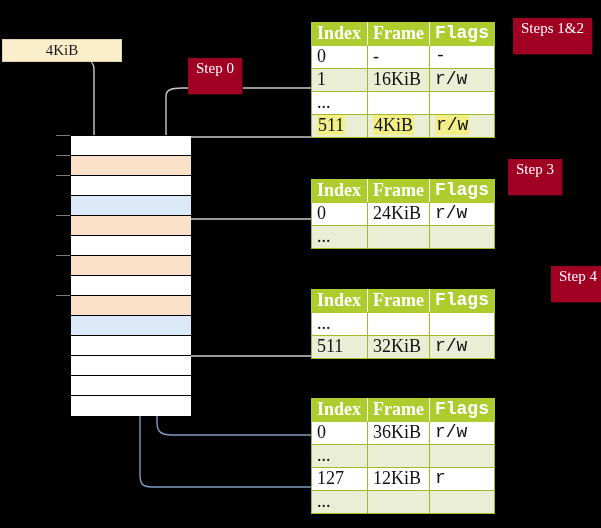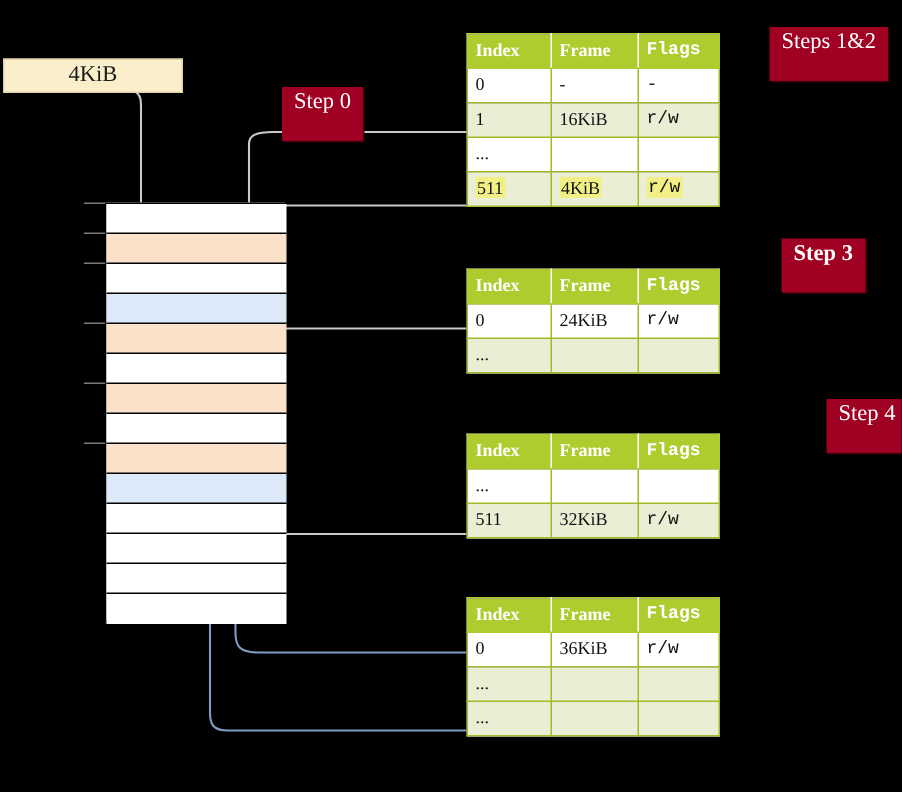--- a/index.html
+++ b/index.html
@@ -74,22 +74,22 @@
     width: 14px;
     height: 0;
     border-top: 1px solid #7a7a7a;
     left: 56px;
   }
 
   
   .ptable {
     position: absolute;
     border-collapse: collapse;
-    background: #8b5cf6;
-    font-size: 12px;
+    background: #3b82f6;
+    font-size: 18px;
     box-shadow: 1px 1px 0 rgba(0,0,0,0.35);
   }
   .ptable td, .ptable th {
     border: 1px solid #9fbb27;
     padding: 2px 5px 3px 5px;
     text-align: left;
     height: 19px;
     box-sizing: border-box;
     color: #111111;
     font-weight: normal;
@@ -154,21 +154,21 @@
 
     <path d="M 311,487 L 152,487 C 142,487 140,483 140,475 L 140,218" fill="none" stroke="#7d9dc4" stroke-width="1.4" marker-end="url(#ab-up)"></path>
   </svg>
 
   <div class="size-box" style="left:2px; top:39px; width:118px; height:21px;">
     <span>4KiB</span>
   </div>
 
   <div class="step-badge" style="left:188px; top:58px;">Step 0</div>
   <div class="step-badge" style="left:513px; top:18px;">Steps 1&amp;2</div>
-  <div class="step-badge" style="left:521px; top:159px;font-weight:bold;">Step 3</div>
+  <div class="step-badge" style="left:508px; top:159px;">Step 3</div>
   <div class="step-badge" style="left:517px; top:266px;margin-left:34px;">Step 4</div>
 
   <div class="tick" style="top:135px;"></div>
   <div class="tick" style="top:155px;"></div>
   <div class="tick" style="top:175px;"></div>
   <div class="tick" style="top:215px;"></div>
   <div class="tick" style="top:255px;"></div>
   <div class="tick" style="top:295px;"></div>
 
   <div class="mem-col">
@@ -274,20 +274,25 @@
           <tr class="plain">
             <td class="col-index">0</td>
             <td class="col-frame">36KiB</td>
             <td class="col-flags">r/w</td>
           </tr>
           <tr class="alt">
             <td class="col-index">...</td>
             <td class="col-frame"></td>
             <td class="col-flags"></td>
           </tr>
+          <tr class="plain">
+            <td class="col-index">127</td>
+            <td class="col-frame">12KiB</td>
+            <td class="col-flags">r</td>
+          </tr>
           <tr class="alt">
             <td class="col-index">...</td>
             <td class="col-frame"></td>
             <td class="col-flags"></td>
           </tr>
         </tbody>
       </table>
     </div>
 
 </div>

